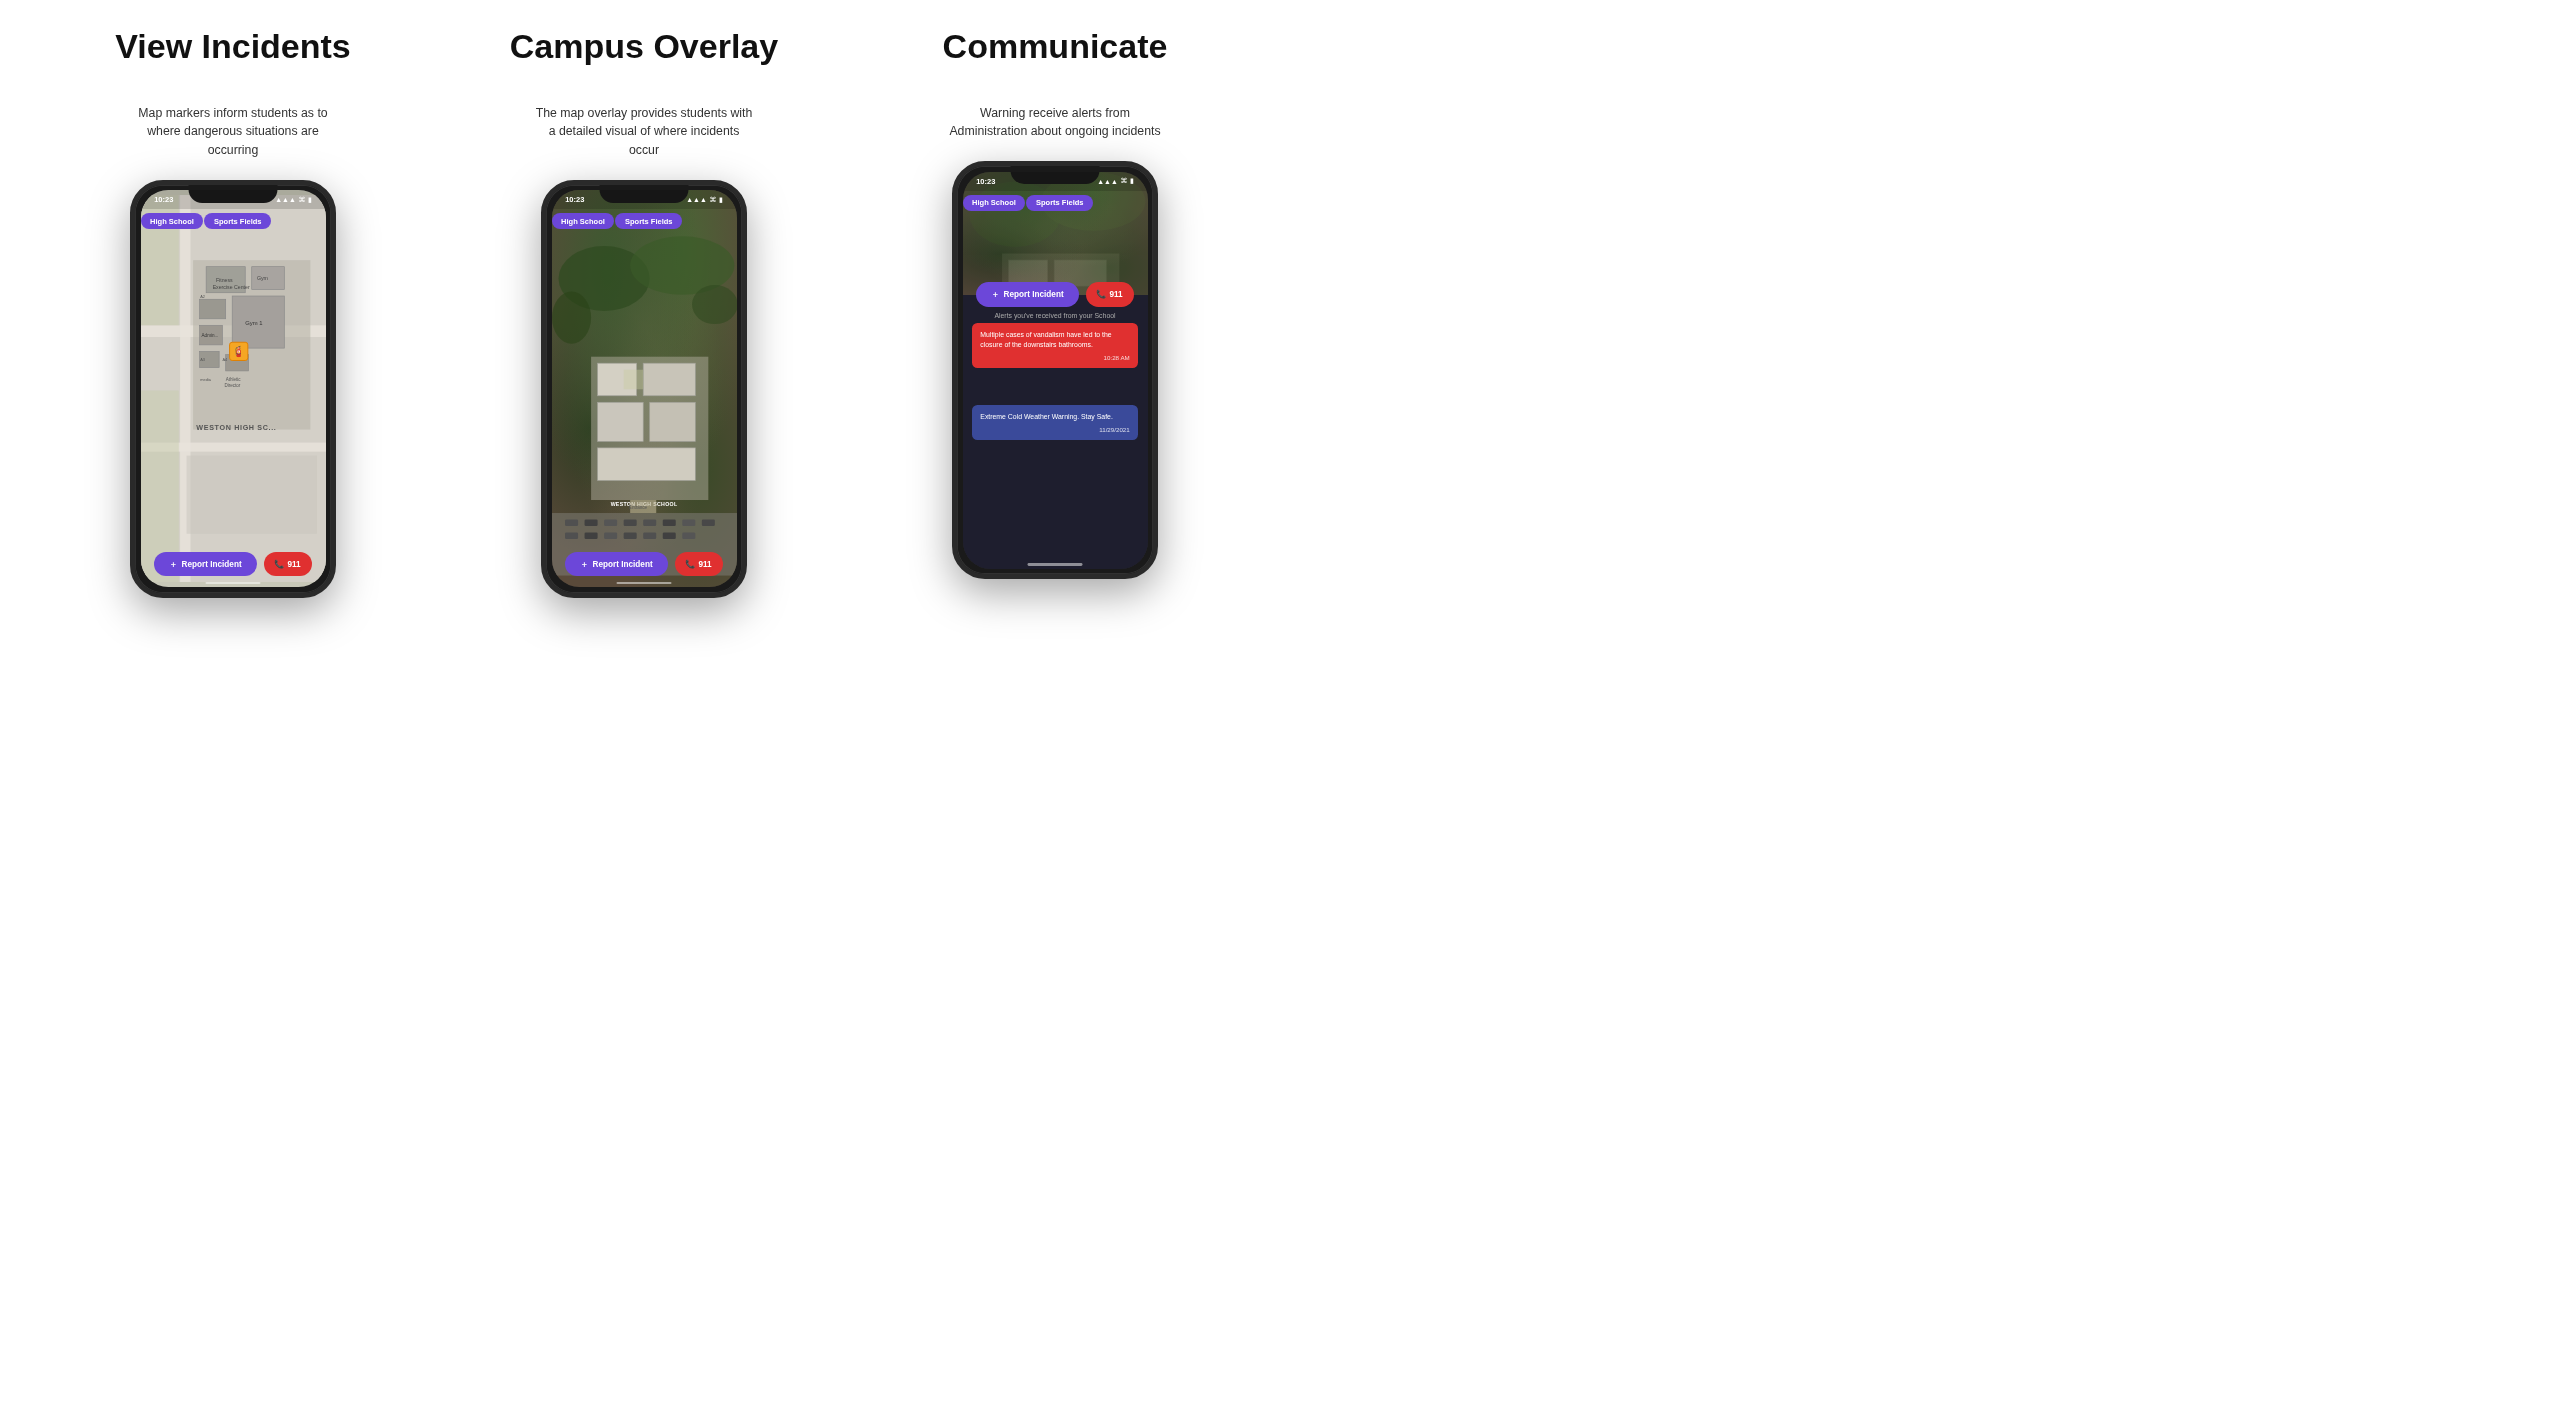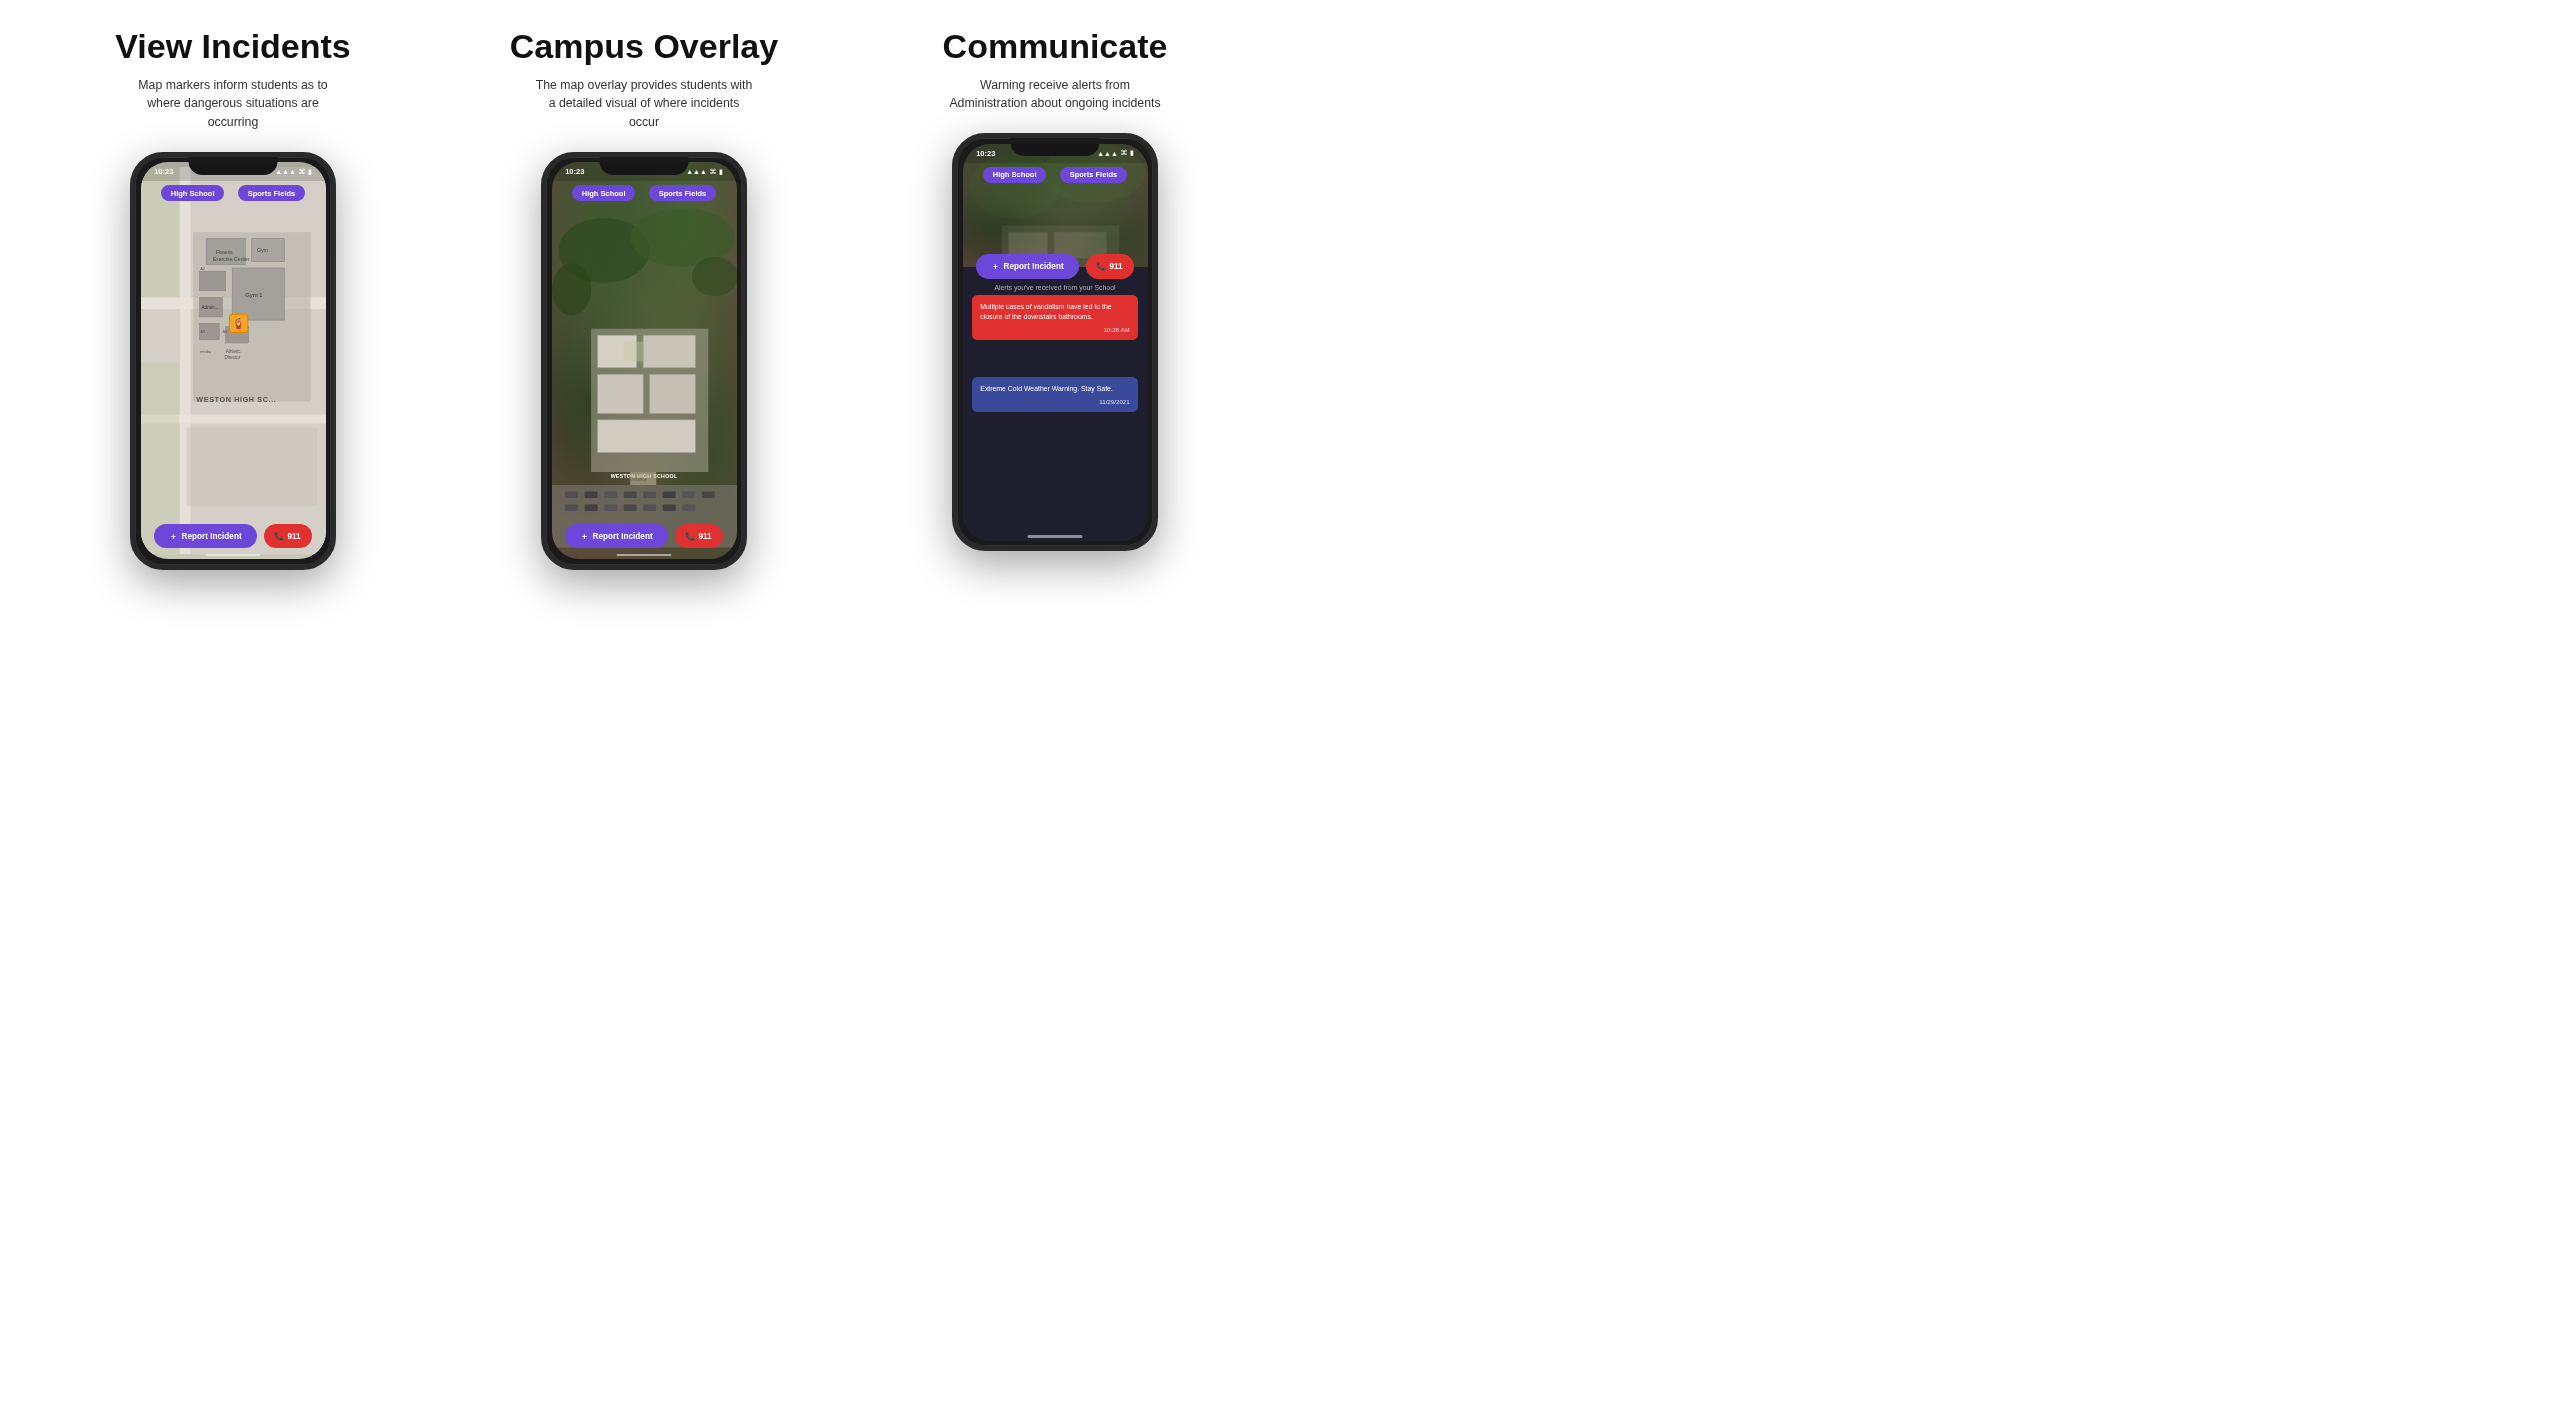--- a/index.html
+++ b/index.html
@@ -35,20 +35,21 @@
       margin-bottom: 9.6px;
     }
     .feature-subtitle {
       font-size: 12.3px;
       font-weight: 400;
       color: #333333;
       text-align: center;
       line-height: 1.5;
       margin-bottom: 20.6px;
       max-width: 219px;
+      margin-top: 28px;
     }
     
     .phone {
       width: 206px;
       height: 418px;
       background: #1a1a1a;
       border-radius: 33px;
       border: 5.5px solid #2a2a2a;
       position: relative;
       box-shadow: 0 13.7px 41px rgba(0,0,0,0.35), inset 0 0 0 0.7px #3a3a3a;
@@ -112,22 +113,21 @@
       bottom: 0;
       background: #c8c8b8;
     }
     
     .tags-row {
       position: absolute;
       top: 23px;
       left: 0;
       right: 0;
       display: flex;
-      justify-content: center;
-      gap: 14px;
+      gap: 1px;
       z-index: 10;
     }
     .tag-pill {
       background: #6c47d9;
       color: #fff;
       font-size: 7.5px;
       font-weight: 700;
       padding: 3.4px 9.6px;
       border-radius: 13.7px;
     }

